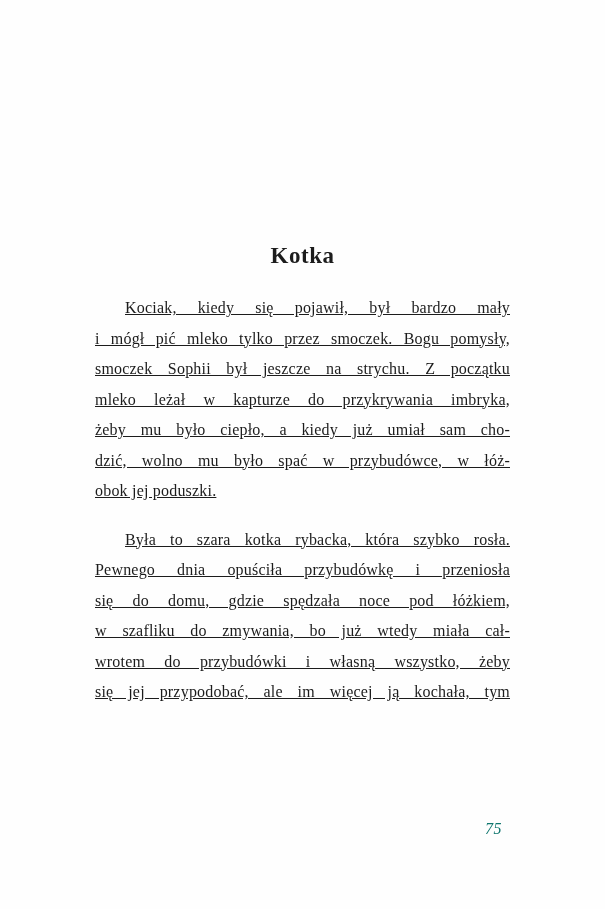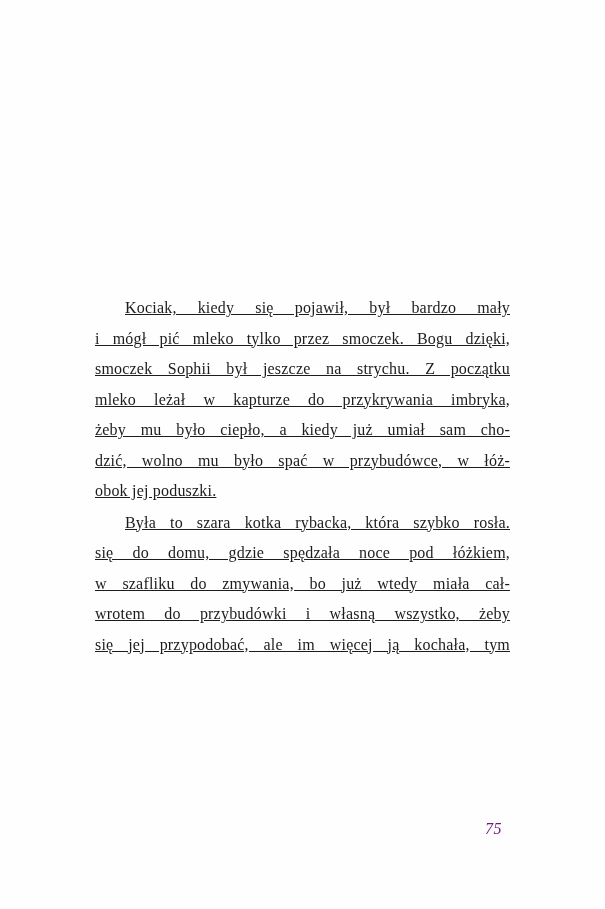--- a/index.html
+++ b/index.html
@@ -29,21 +29,21 @@
   }
   .body-text {
     position: absolute;
     top: 293px;
     left: 95px;
     width: 415px;
     font-size: 16px;
     text-decoration: underline;
   }
   .paragraph { margin: 0; }
-  .paragraph + .paragraph { margin-top: 1px; }
+  .paragraph + .paragraph { margin-top: 18px; }
   .line {
     height: 30.5px;
     line-height: 30.5px;
     letter-spacing: 0.2px;
     text-align: justify;
     text-align-last: justify;
     white-space: normal;
   }
   .line.indent {
     padding-left: 30px;
@@ -52,44 +52,46 @@
     text-align-last: left;
   }
   .page-number {
     position: absolute;
     top: 820px;
     left: 0;
     right: 103px;
     text-align: right;
     font-style: italic;
     font-size: 16px;
-    color: #701a75;
+    color: #0f766e;
     letter-spacing: 0.5px;
   }
 </style>
 </head>
 <body>
 
 <div class="page">
 
+  <h1 class="chapter-title">Kotka</h1>
 
   <div class="body-text">
 
     <div class="paragraph">
       <div class="line indent">Kociak, kiedy się pojawił, był bardzo mały</div>
-      <div class="line">i mógł pić mleko tylko przez smoczek. Bogu dzięki,</div>
+      <div class="line">i mógł pić mleko tylko przez smoczek. Bogu pomysły,</div>
       <div class="line">smoczek Sophii był jeszcze na strychu. Z początku</div>
       <div class="line">mleko leżał w kapturze do przykrywania imbryka,</div>
       <div class="line">żeby mu było ciepło, a kiedy już umiał sam cho-</div>
       <div class="line">dzić, wolno mu było spać w przybudówce, w łóż-</div>
       <div class="line end">obok jej poduszki.</div>
     </div>
 
     <div class="paragraph">
       <div class="line indent">Była to szara kotka rybacka, która szybko rosła.</div>
+      <div class="line">Pewnego dnia opuściła przybudówkę i przeniosła</div>
       <div class="line">się do domu, gdzie spędzała noce pod łóżkiem,</div>
       <div class="line">w szafliku do zmywania, bo już wtedy miała cał-</div>
       <div class="line">wrotem do przybudówki i własną wszystko, żeby</div>
       <div class="line">się jej przypodobać, ale im więcej ją kochała, tym</div>
     </div>
 
   </div>
 
   <div class="page-number">75</div>
 

